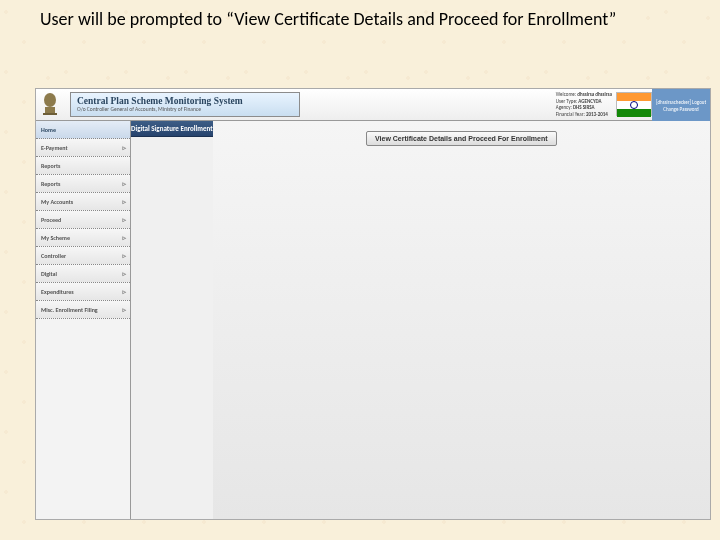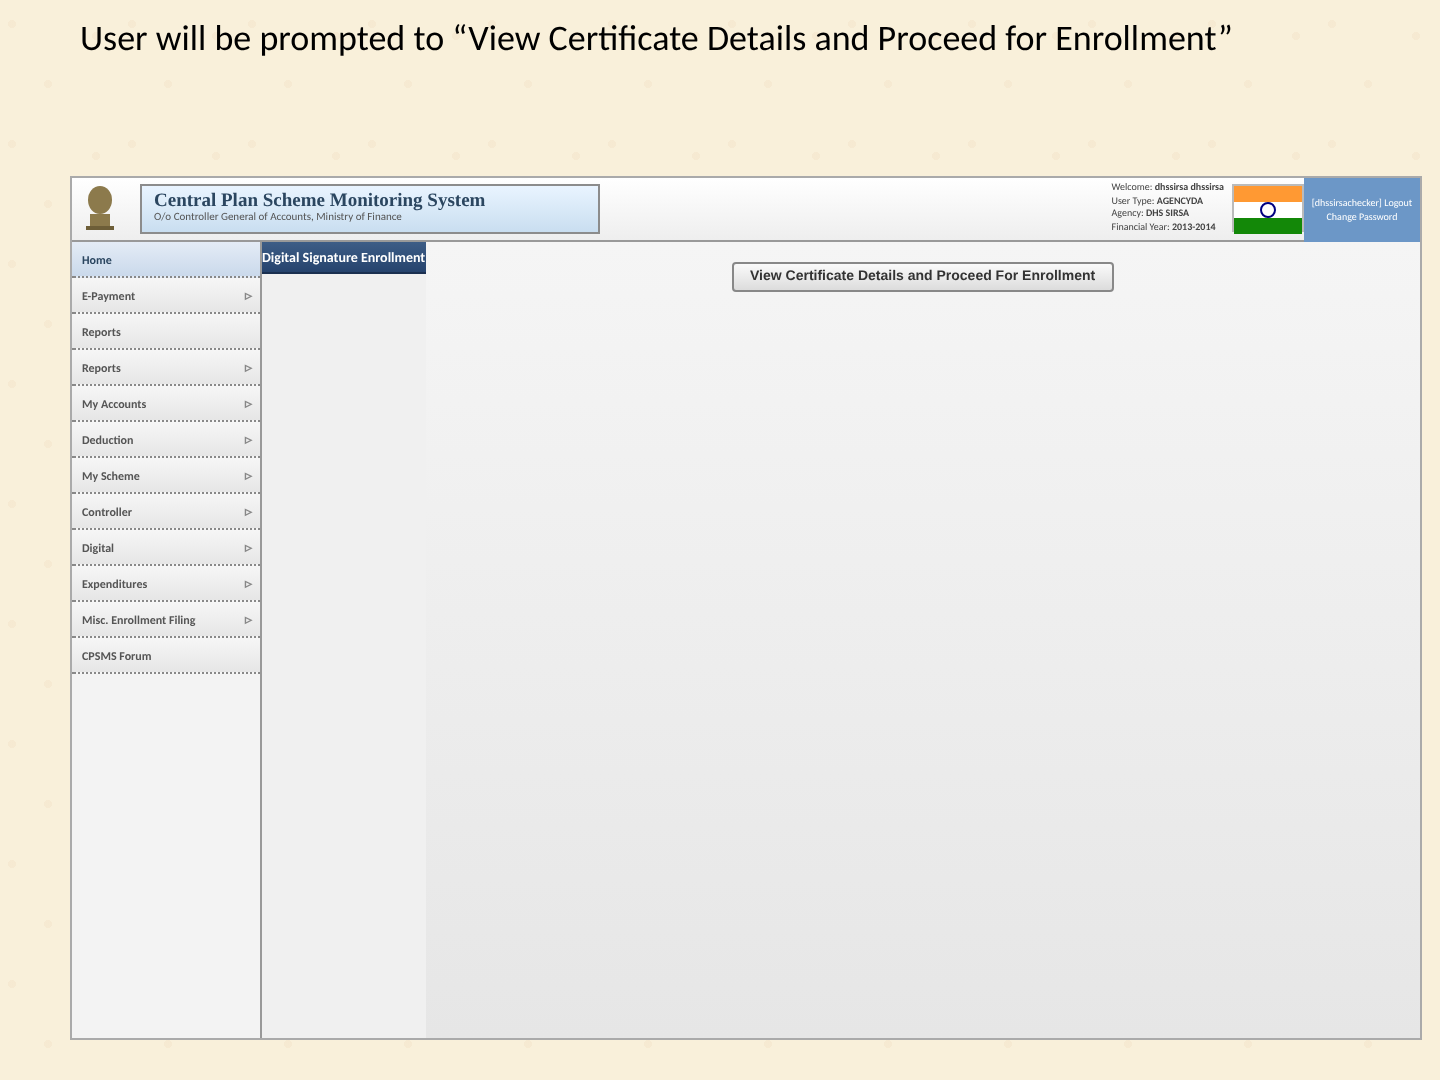--- a/index.html
+++ b/index.html
@@ -86,21 +86,21 @@
         </div>
       <div class="nav-item">
           <span>Reports</span>
           <span class="arrow">▹</span>
         </div>
       <div class="nav-item">
           <span>My Accounts</span>
           <span class="arrow">▹</span>
         </div>
       <div class="nav-item">
-          <span>Deduction</span>
+          <span>Proceed</span>
           <span class="arrow">▹</span>
         </div>
       <div class="nav-item">
           <span>My Scheme</span>
           <span class="arrow">▹</span>
         </div>
       <div class="nav-item">
           <span>Controller</span>
           <span class="arrow">▹</span>
         </div>
@@ -109,23 +109,20 @@
           <span class="arrow">▹</span>
         </div>
       <div class="nav-item">
           <span>Expenditures</span>
           <span class="arrow">▹</span>
         </div>
       <div class="nav-item">
           <span>Misc. Enrollment Filing</span>
           <span class="arrow">▹</span>
         </div>
-      <div class="nav-item">
-          <span>CPSMS Forum</span>
-        </div>
     </div>
     <div class="content">
       <div class="pagehead">Digital Signature Enrollment</div>
       <div class="center-area">
         <button class="big-button">View Certificate Details and Proceed For Enrollment</button>
       </div>
       <div class="footer-bar"></div>
     </div>
   </div>
 </div>

